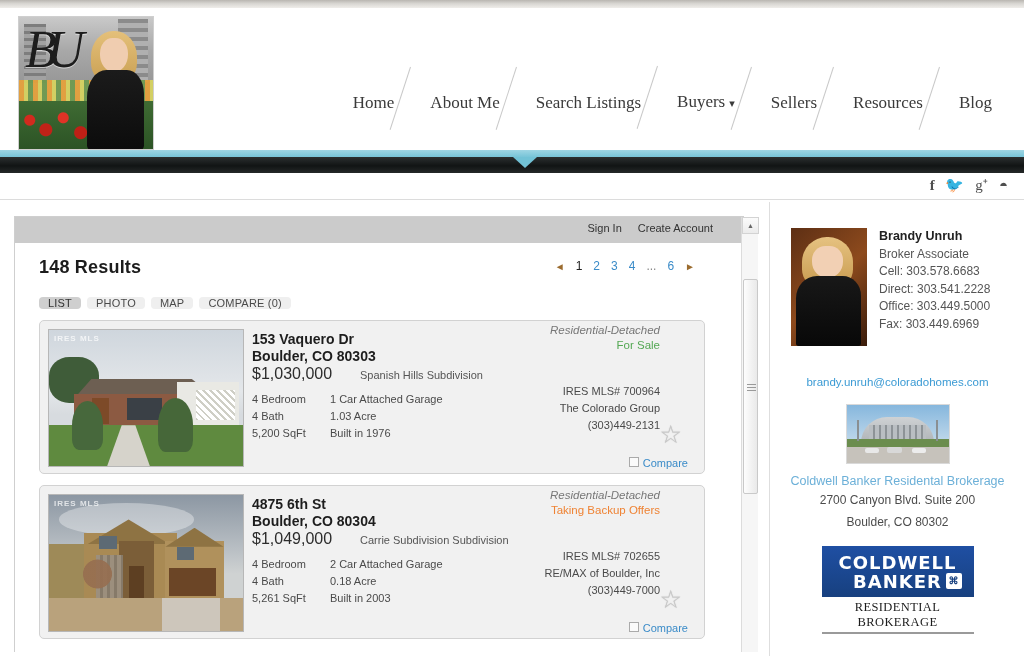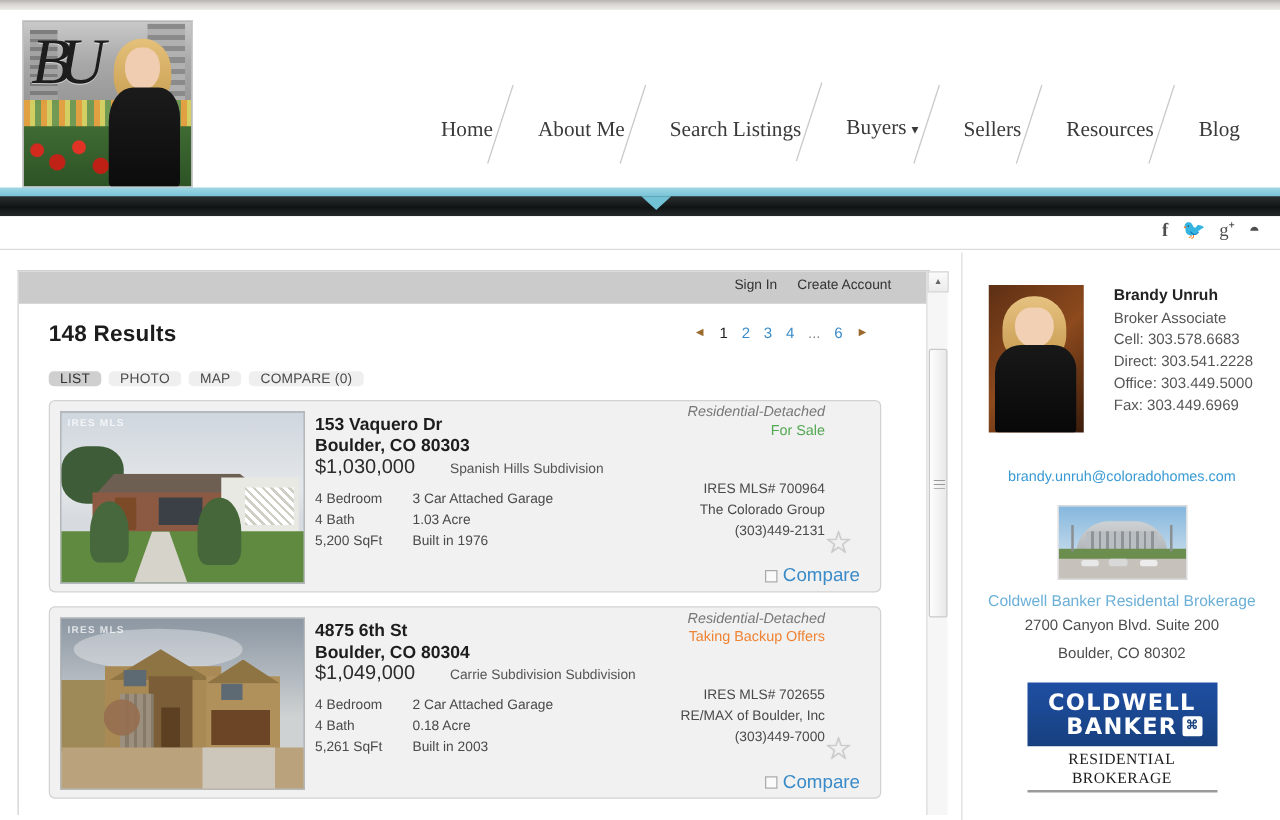--- a/index.html
+++ b/index.html
@@ -235,22 +235,22 @@
   .agent-col{
     position:absolute; right:44px; top:62px; text-align:right;
     font-size:11px; color:#4a4a4a; line-height:17px;
   }
   .star{
     position:absolute; right:22px; bottom:26px; font-size:25px;
     color:#c9c9c9; line-height:25px; cursor:pointer;
     text-shadow:0 0 1px #b5b5b5;
   }
   .cmp{
-    position:absolute; right:16px; bottom:4px; display:flex; align-items:center;
-    gap:4px; font-size:15px; color:#3a8bc8; cursor:pointer;
+    position:absolute; right:16px; bottom:4px; display:flex; align-items:flex-start;
+    gap:4px; font-size:11px; color:#3a8bc8; cursor:pointer;
   }
   .cmp-box{
     width:10px;height:10px;border:1px solid #aaa;background:#fafafa;display:inline-block;
   }
 
   
   .sb{
     position:absolute; right:11px; top:15px; width:17px; height:435px;
     background:#f6f6f6; border-left:1px solid #dcdcdc;
   }
@@ -289,21 +289,21 @@
     position:absolute; left:28%; top:15%; width:40%; height:27%;
     background:#f2d0b4; border-radius:46% 46% 54% 54%;
   }
   .ap-body{
     position:absolute; left:6%; top:41%; width:86%; height:59%;
     background:linear-gradient(180deg,#181818 0%,#080808 100%);
     border-radius:32% 28% 4% 4%;
   }
   .agent-info{
     position:absolute; left:108px; top:26px; text-align:left;
-    font-size:12px; color:#555; line-height:17.5px;margin-left:12px;
+    font-size:12px; color:#555; line-height:17.5px;
   }
   .agent-name{ font-size:12.5px; font-weight:bold; color:#222; }
   .agent-email{
     font-size:11.5px; color:#3a9ad4; margin-top:14px; cursor:pointer;
   }
   .office-photo{
     width:104px; height:60px; margin:16px auto 0 auto;
     position:relative; overflow:hidden; border:1px solid #d9d9d9;
   }
   .of-sky{position:absolute;inset:0;background:linear-gradient(180deg,#86b7dd 0%,#bcd6ea 60%,#cfd9df 100%);}
@@ -464,21 +464,21 @@
             <span class="price">$1,030,000</span>
             <span class="subdiv">Spanish Hills Subdivision</span>
           </div>
           <div class="specs">
             <div>
               <div class="spec-a">4 Bedroom</div>
               <div class="spec-a">4 Bath</div>
               <div class="spec-a">5,200 SqFt</div>
             </div>
             <div>
-              <div class="spec-b">3 Car Attached Garage</div>
+              <div class="spec-b">1 Car Attached Garage</div>
               <div class="spec-b">1.03 Acre</div>
               <div class="spec-b">Built in 1976</div>
             </div>
           </div>
         </div>
         <div class="type-col">
           <div class="ptype">Residential-Detached</div>
           <div class="pstatus" style="color:#54a854">For Sale</div>
         </div>
         <div class="agent-col">

